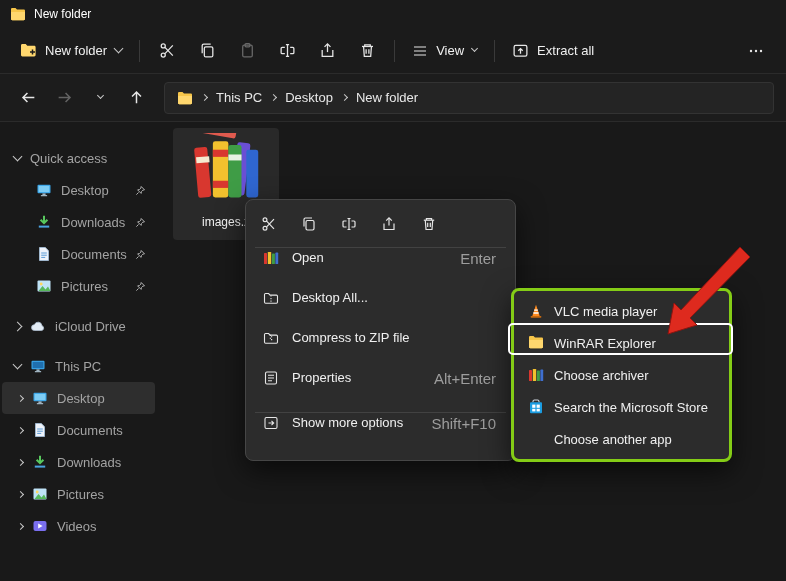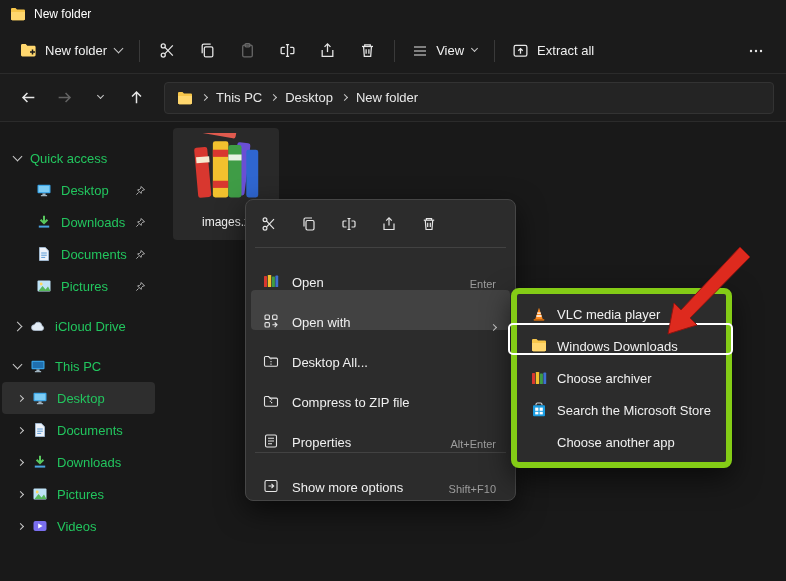--- a/index.html
+++ b/index.html
@@ -39,41 +39,41 @@
   
   .content { flex:1; display:flex; position:relative; background:#191919; }
 
   
   .sidebar { width:157px; padding-top:20px; flex:0 0 auto; }
   .side-row { height:32px; display:flex; align-items:center; gap:9px; padding-left:12px; position:relative; border-radius:4px; margin:0 2px; }
   .side-row.child { padding-left:34px; }
   .side-row.pc-child { padding-left:16px; }
   .side-row.selected { background:#2e2e2e; }
   .side-gap { height:8px; }
-  .side-label { font-size:13px; color:#22c55e; white-space:nowrap; overflow:hidden; }
+  .side-label { font-size:13px; color:#a3a3a3; white-space:nowrap; overflow:hidden; }
   .pin { position:absolute; right:9px; top:10px; }
   .row-icon { width:16px; height:16px; display:inline-flex; flex:0 0 auto; }
 
   
   .main { flex:1; position:relative; }
   .file-tile { position:absolute; left:16px; top:6px; width:106px; height:112px; background:rgba(255,255,255,.07); border-radius:4px; display:flex; flex-direction:column; align-items:center; padding-top:5px; }
   .file-name { font-size:12px; color:#f2f2f2; margin-top:8px; }
 
   
   .context-menu { position:absolute; left:245px; top:199px; width:271px; background:#2c2c2c; border:1px solid #464646; border-radius:8px; box-shadow:0 10px 28px rgba(0,0,0,.6); padding:5px; z-index:10; }
   .cm-iconrow { display:flex; align-items:center; gap:8px; padding:3px 0 5px 2px; }
   .cm-iconbtn { width:32px; height:32px; display:flex; align-items:center; justify-content:center; border-radius:4px; }
   .cm-sep { height:1px; background:#424242; margin:2px 4px; }
-  .cm-item { display:flex; align-items:flex-end; gap:12px; height:40px; padding:0 14px 0 12px; border-radius:4px; font-size:13px; color:#f0f0f0; width:100%; text-align:left; }
+  .cm-item { display:flex; align-items:flex-start; gap:12px; height:40px; padding:0 14px 0 12px; border-radius:4px; font-size:13px; color:#f0f0f0; width:100%; text-align:left; }
   .cm-item .mi { width:17px; height:17px; display:inline-flex; flex:0 0 auto; }
-  .cm-item .shortcut { margin-left:auto; color:#9d9d9d; font-size:11px; }
+  .cm-item .shortcut { margin-left:auto; color:#9d9d9d; font-size:15px; }
   .cm-item.highlight { background:#424242; }
 
   
-  .submenu { position:absolute; left:511px; top:288px; width:221px; background:#2c2c2c; border:6px solid #84cc16; border-radius:8px; box-shadow:0 10px 28px rgba(0,0,0,.6); padding:4px; z-index:11; }
+  .submenu { position:absolute; left:511px; top:288px; width:221px; background:#2c2c2c; border:3px solid #84cc16; border-radius:8px; box-shadow:0 10px 28px rgba(0,0,0,.6); padding:4px; z-index:11; }
   .sm-item { display:flex; align-items:center; gap:10px; height:32px; padding:0 10px; border-radius:4px; font-size:13px; color:#f0f0f0; width:100%; text-align:left; }
   .sm-item .mi { width:16px; height:16px; display:inline-flex; flex:0 0 auto; }
 
   
   .wx-highlight { position:absolute; left:508px; top:323px; width:225px; height:32px; border:2px solid #ffffff; border-radius:5px; z-index:12; pointer-events:none; }
   .red-arrow { position:absolute; left:600px; top:230px; z-index:13; pointer-events:none; }
 </style>
 </head>
 <body>
 
@@ -458,34 +458,20 @@
           <rect x="1" y="3" width="3" height="11" rx=".6" fill="#d8372f"></rect>
           <rect x="4.8" y="2" width="3.4" height="12" rx=".6" fill="#f2c12e"></rect>
           <rect x="8.9" y="3.4" width="3" height="10.6" rx=".6" fill="#3f9c46"></rect>
           <rect x="12.4" y="2.6" width="2.8" height="11.4" rx=".6" fill="#3e6fd0"></rect>
         </svg>
     </span>
     <span>Open</span>
     <span class="shortcut">Enter</span>
   </button>
 
-  <button class="cm-item highlight">
-    <span class="mi">
-      <svg width="16" height="16" viewBox="0 0 16 16" fill="none" stroke="#e6e6e6" stroke-width="1.1">
-          <rect x="2" y="2" width="4.4" height="4.4" rx="1"></rect>
-          <rect x="9.6" y="2" width="4.4" height="4.4" rx="1"></rect>
-          <rect x="2" y="9.6" width="4.4" height="4.4" rx="1"></rect>
-          <path d="M9.4 11.8h4.4M11.7 9.5l2.3 2.3-2.3 2.3"></path>
-        </svg>
-    </span>
-    <span>Open with</span>
-    <span class="shortcut" style="display:inline-flex">
-        <span class="chev right small"></span>
-      </span>
-  </button>
 
   <button class="cm-item">
     <span class="mi">
       <svg width="16" height="16" viewBox="0 0 16 16" fill="none" stroke="#e6e6e6" stroke-width="1.1">
           <path d="M1.5 4.6c0-.6.5-1.1 1.1-1.1h3l1.5 1.6h6.3c.6 0 1.1.5 1.1 1.1v5.9c0 .6-.5 1.1-1.1 1.1H2.6c-.6 0-1.1-.5-1.1-1.1V4.6z"></path>
           <path d="M8 5.4v1.2M8 8v1.2M8 10.6v1.2"></path>
         </svg>
     </span>
     <span>Desktop All...</span>
   </button>
@@ -537,21 +523,21 @@
     </span>
     <span>VLC media player</span>
   </button>
   <button class="sm-item">
     <span class="mi">
       <svg width="16" height="14" viewBox="0 0 16 14">
           <path d="M1 2.2C1 1.5 1.6 1 2.3 1h3.2L7 2.6h6.7c.7 0 1.3.5 1.3 1.2V12c0 .7-.6 1.2-1.3 1.2H2.3C1.6 13.2 1 12.7 1 12V2.2z" fill="#f7c64a"></path>
           <path d="M1 5h14v7c0 .7-.6 1.2-1.3 1.2H2.3C1.6 13.2 1 12.7 1 12V5z" fill="#ffd76e"></path>
         </svg>
     </span>
-    <span>Windows Downloads</span>
+    <span>WinRAR Explorer</span>
   </button>
   <button class="sm-item">
     <span class="mi">
       <svg width="16" height="16" viewBox="0 0 16 16">
           <rect x="1" y="3" width="3" height="11" rx=".6" fill="#d8372f"></rect>
           <rect x="4.8" y="2" width="3.4" height="12" rx=".6" fill="#f2c12e"></rect>
           <rect x="8.9" y="3.4" width="3" height="10.6" rx=".6" fill="#3f9c46"></rect>
           <rect x="12.4" y="2.6" width="2.8" height="11.4" rx=".6" fill="#3e6fd0"></rect>
         </svg>
     </span>

